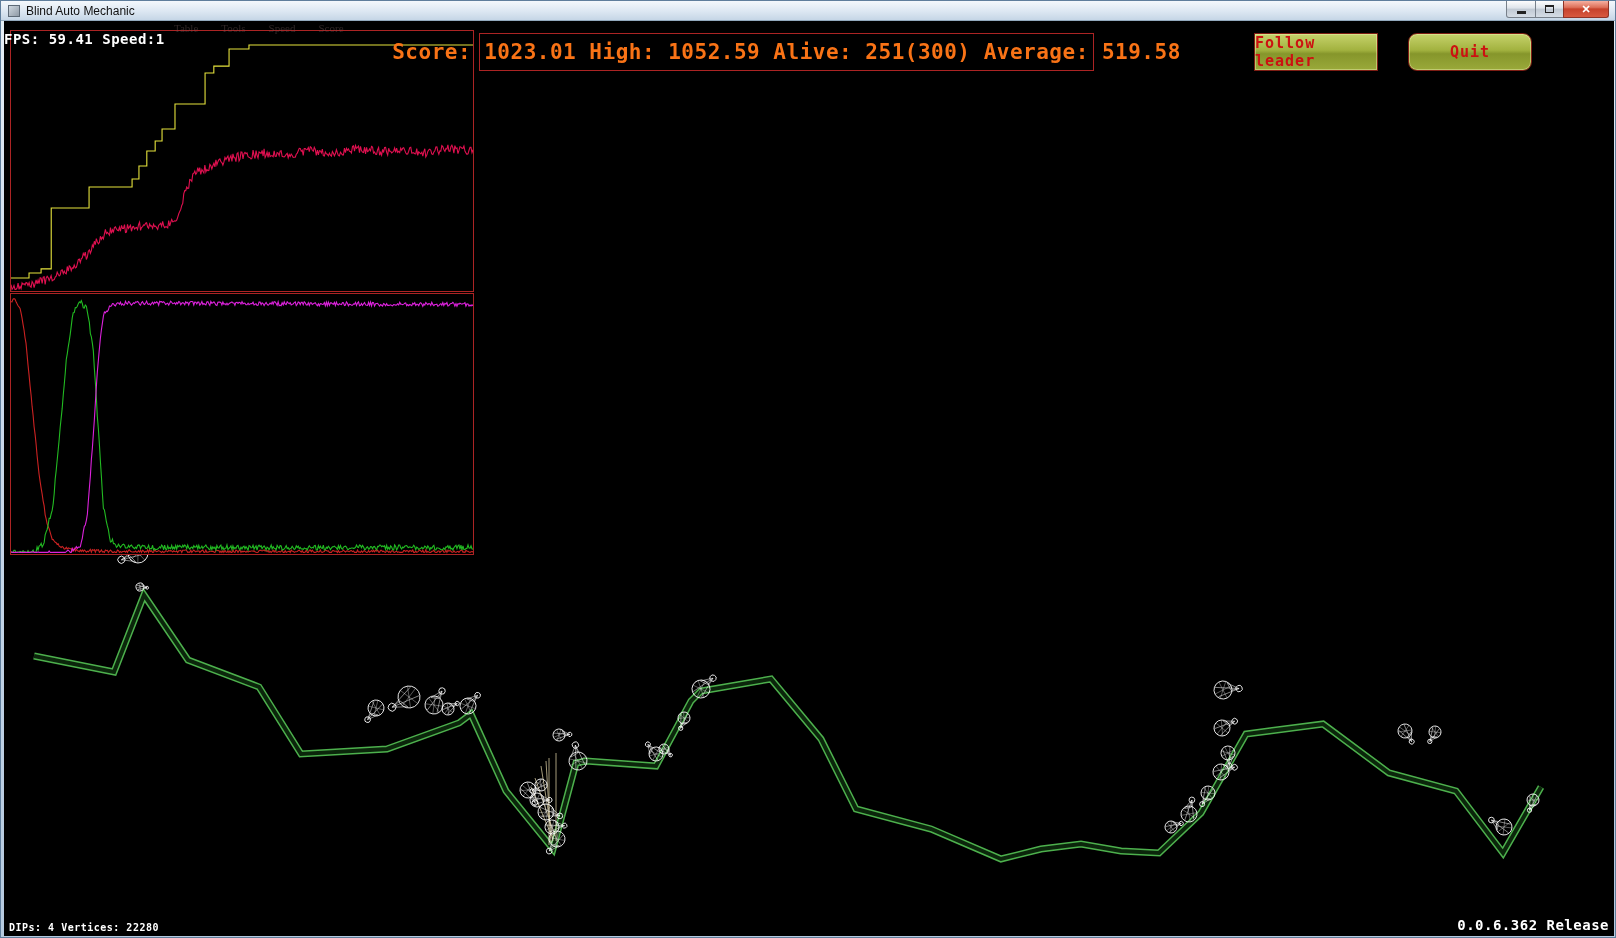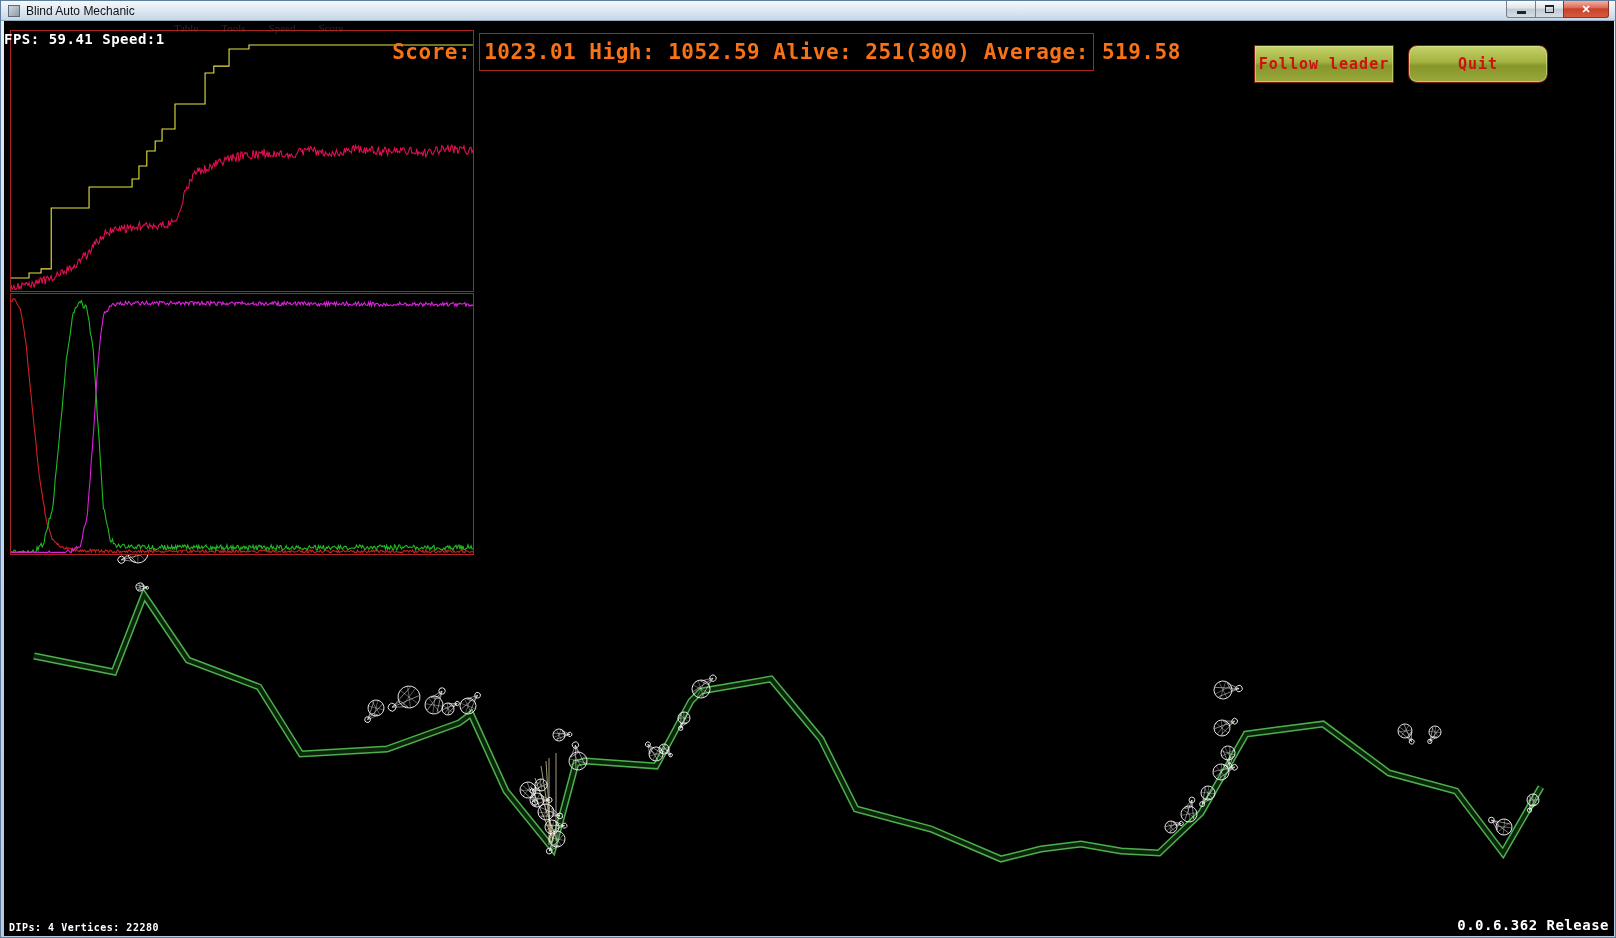--- a/index.html
+++ b/index.html
@@ -60,21 +60,21 @@
   #chart2{top:272px;}
   .hud{position:absolute;z-index:3;color:#fff;font-weight:bold;white-space:pre;}
   .fps{left:0;top:10px;font-size:14px;letter-spacing:.5px;}
   .scorebox{
     position:absolute;left:475px;top:12px;width:615px;height:38px;z-index:3;
     border:1px solid #ab2424;background:#000;
     display:flex;align-items:center;justify-content:center;
     color:#f97316;font-weight:bold;font-size:21px;letter-spacing:.5px;white-space:pre;
   }
   .sim-btn{
-    position:absolute;top:24px;width:140px;height:38px;z-index:3;
+    position:absolute;top:12px;width:124px;height:38px;z-index:3;
     border:1px solid #7e1d14;
     background:linear-gradient(180deg,#c6d26b 0%,#a2b23f 45%,#86962b 55%,#9aa93a 100%);
     box-shadow:inset 0 0 0 1px rgba(240,245,180,.45);
     color:#cc1111;font-family:"DejaVu Sans Mono","Liberation Mono",monospace;
     font-weight:bold;font-size:15px;letter-spacing:1px;
     display:flex;align-items:center;justify-content:center;cursor:pointer;
   }
   #btn-follow{left:1250px;}
   #btn-quit{left:1404px;border-radius:9px;}
   .dips{left:5px;bottom:3px;font-size:10px;letter-spacing:.5px;}

